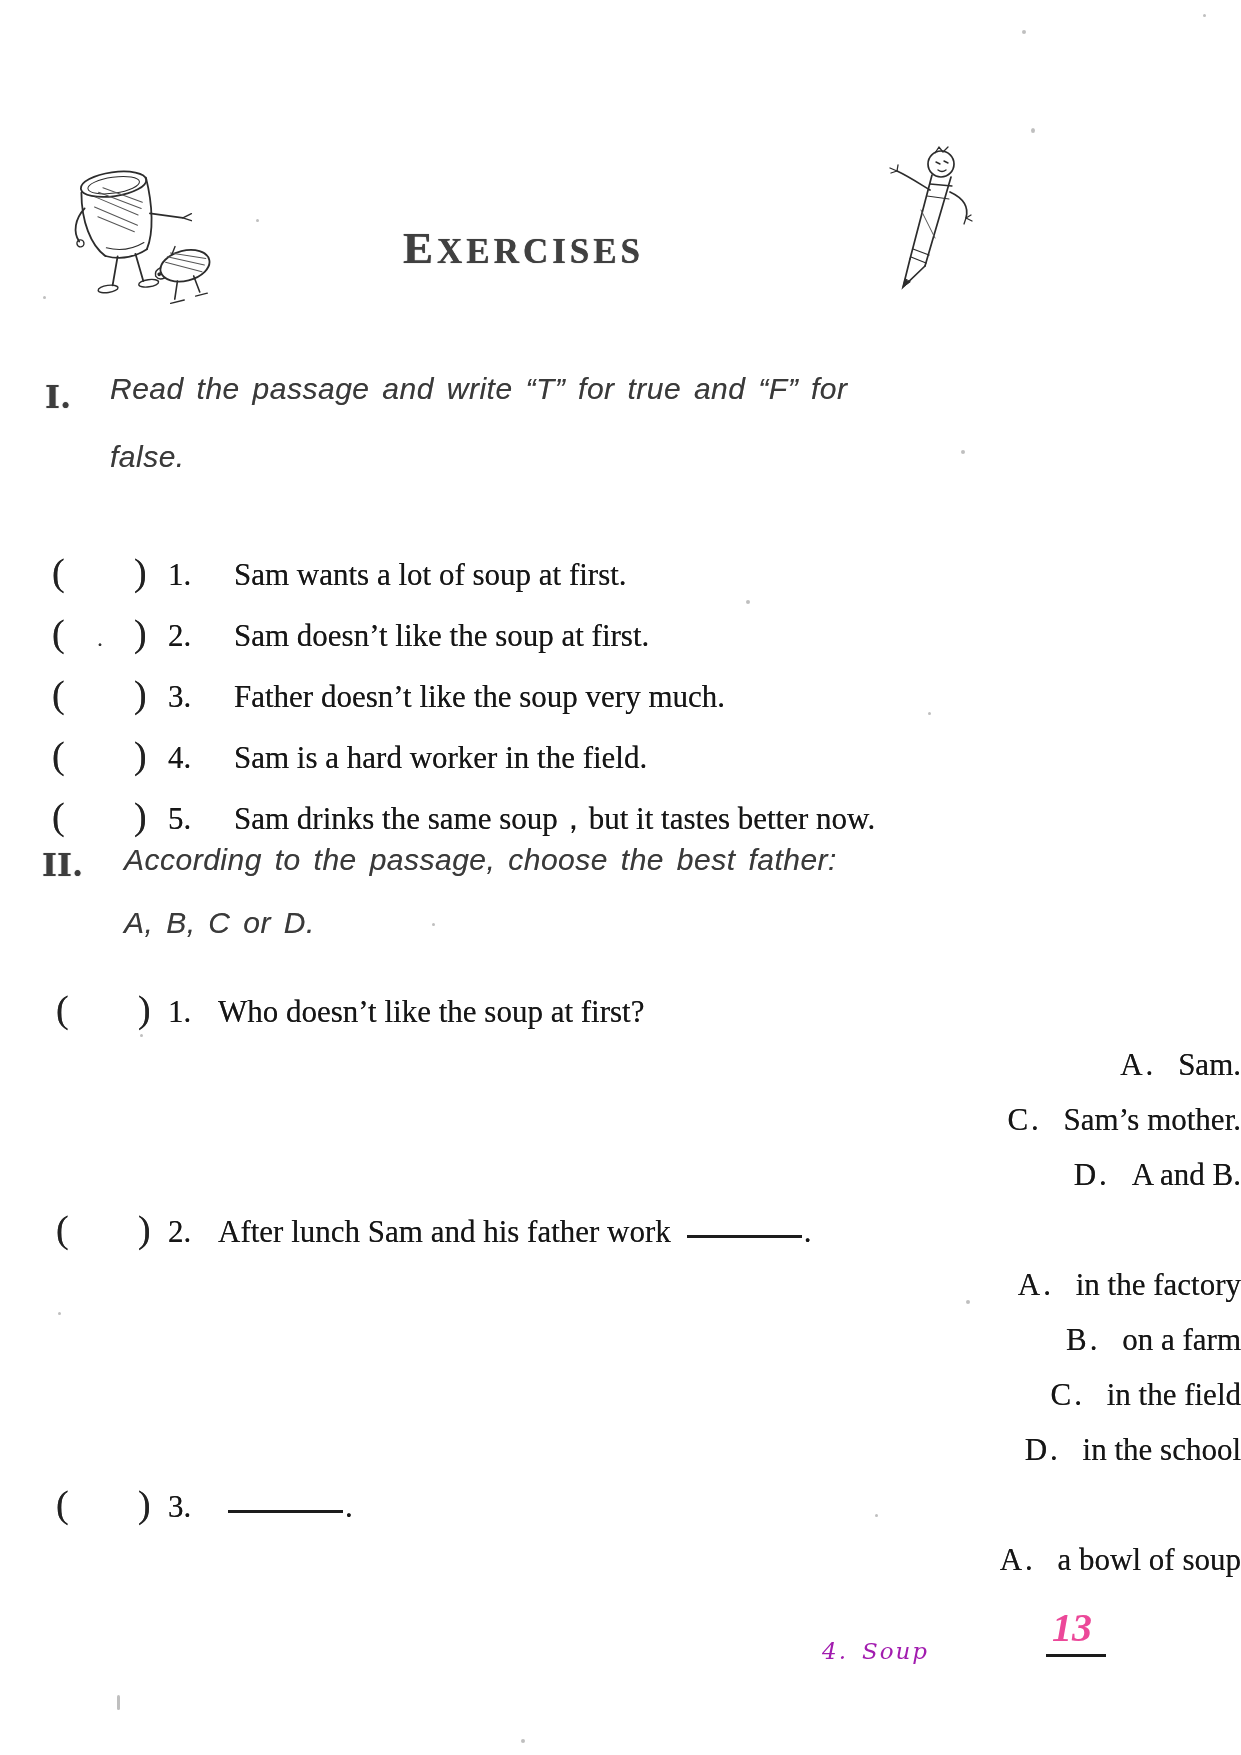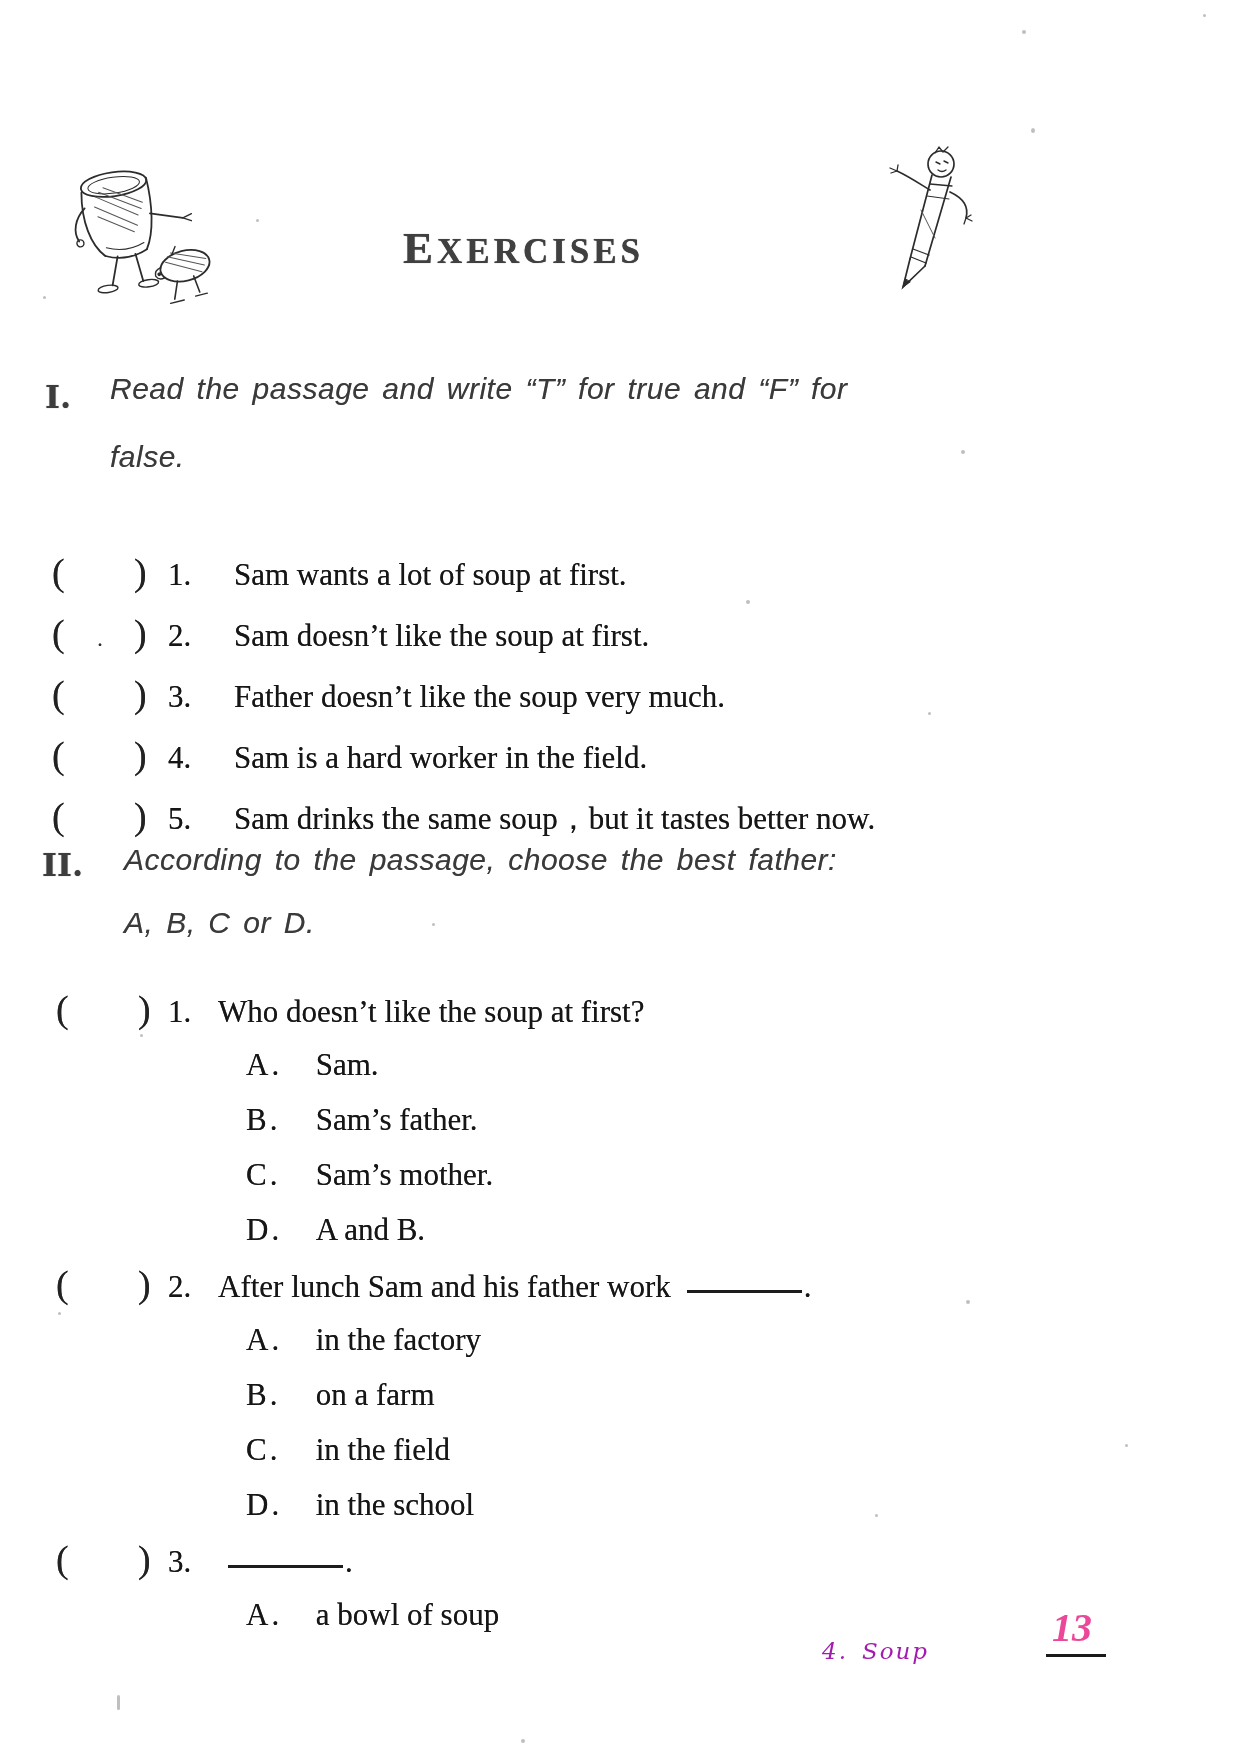--- a/index.html
+++ b/index.html
@@ -48,21 +48,21 @@
       text-shadow:0 0 .6px rgba(0,0,0,.7);white-space:nowrap;}
   .mcq-row .p-left{margin-left:56px;width:14px;}
   .mcq-row .mark-gap{width:68px;text-align:center;}
   .mcq-row .p-right{width:14px;}
   .mcq-row .q-num{margin-left:16px;width:44px;}
   .mcq-row .q-text{margin-left:6px;}
   .blank-line{display:inline-block;width:115px;height:6px;border-bottom:3px solid #1c1c1c;
       margin-left:16px;transform:translateY(-4px);}
   .after-blank{margin-left:2px;}
   .opt-row{height:55px;line-height:55px;font-size:31px;padding-left:246px;
-      text-shadow:0 0 .6px rgba(0,0,0,.7);white-space:nowrap;}
+      text-shadow:0 0 .6px rgba(0,0,0,.7);white-space:nowrap;text-align:right;}
   .opt-label{display:inline-block;width:48px;letter-spacing:3px;}
   .opt-text{margin-left:14px;}
 
   
   .footer-lesson{position:absolute;left:822px;top:1638px;font-family:"DejaVu Serif",serif;
       font-style:italic;font-size:23px;color:#a21caf;letter-spacing:2px;}
   .footer-lesson .lesson-title{margin-left:14px;}
   .footer-page{position:absolute;left:1052px;top:1604px;font-family:"Liberation Serif",serif;
       font-weight:bold;font-style:italic;font-size:40px;color:#ec4899;}
   .footer-rule{position:absolute;left:1046px;top:1654px;width:60px;height:3px;background:#1a1a1a;}
@@ -196,24 +196,20 @@
     <span class="q-num">1.</span>
     <span class="q-text">Who doesn’t like the soup at first?</span>
 
   </div>
 
   <div class="opt-row">
     <span class="opt-label">A.</span>
     <span class="opt-text">Sam.</span>
   </div>
 
-  <div class="opt-row">
-    <span class="opt-label">B.</span>
-    <span class="opt-text">Sam’s father.</span>
-  </div>
 
   <div class="opt-row">
     <span class="opt-label">C.</span>
     <span class="opt-text">Sam’s mother.</span>
   </div>
 
   <div class="opt-row">
     <span class="opt-label">D.</span>
     <span class="opt-text">A and B.</span>
   </div>

